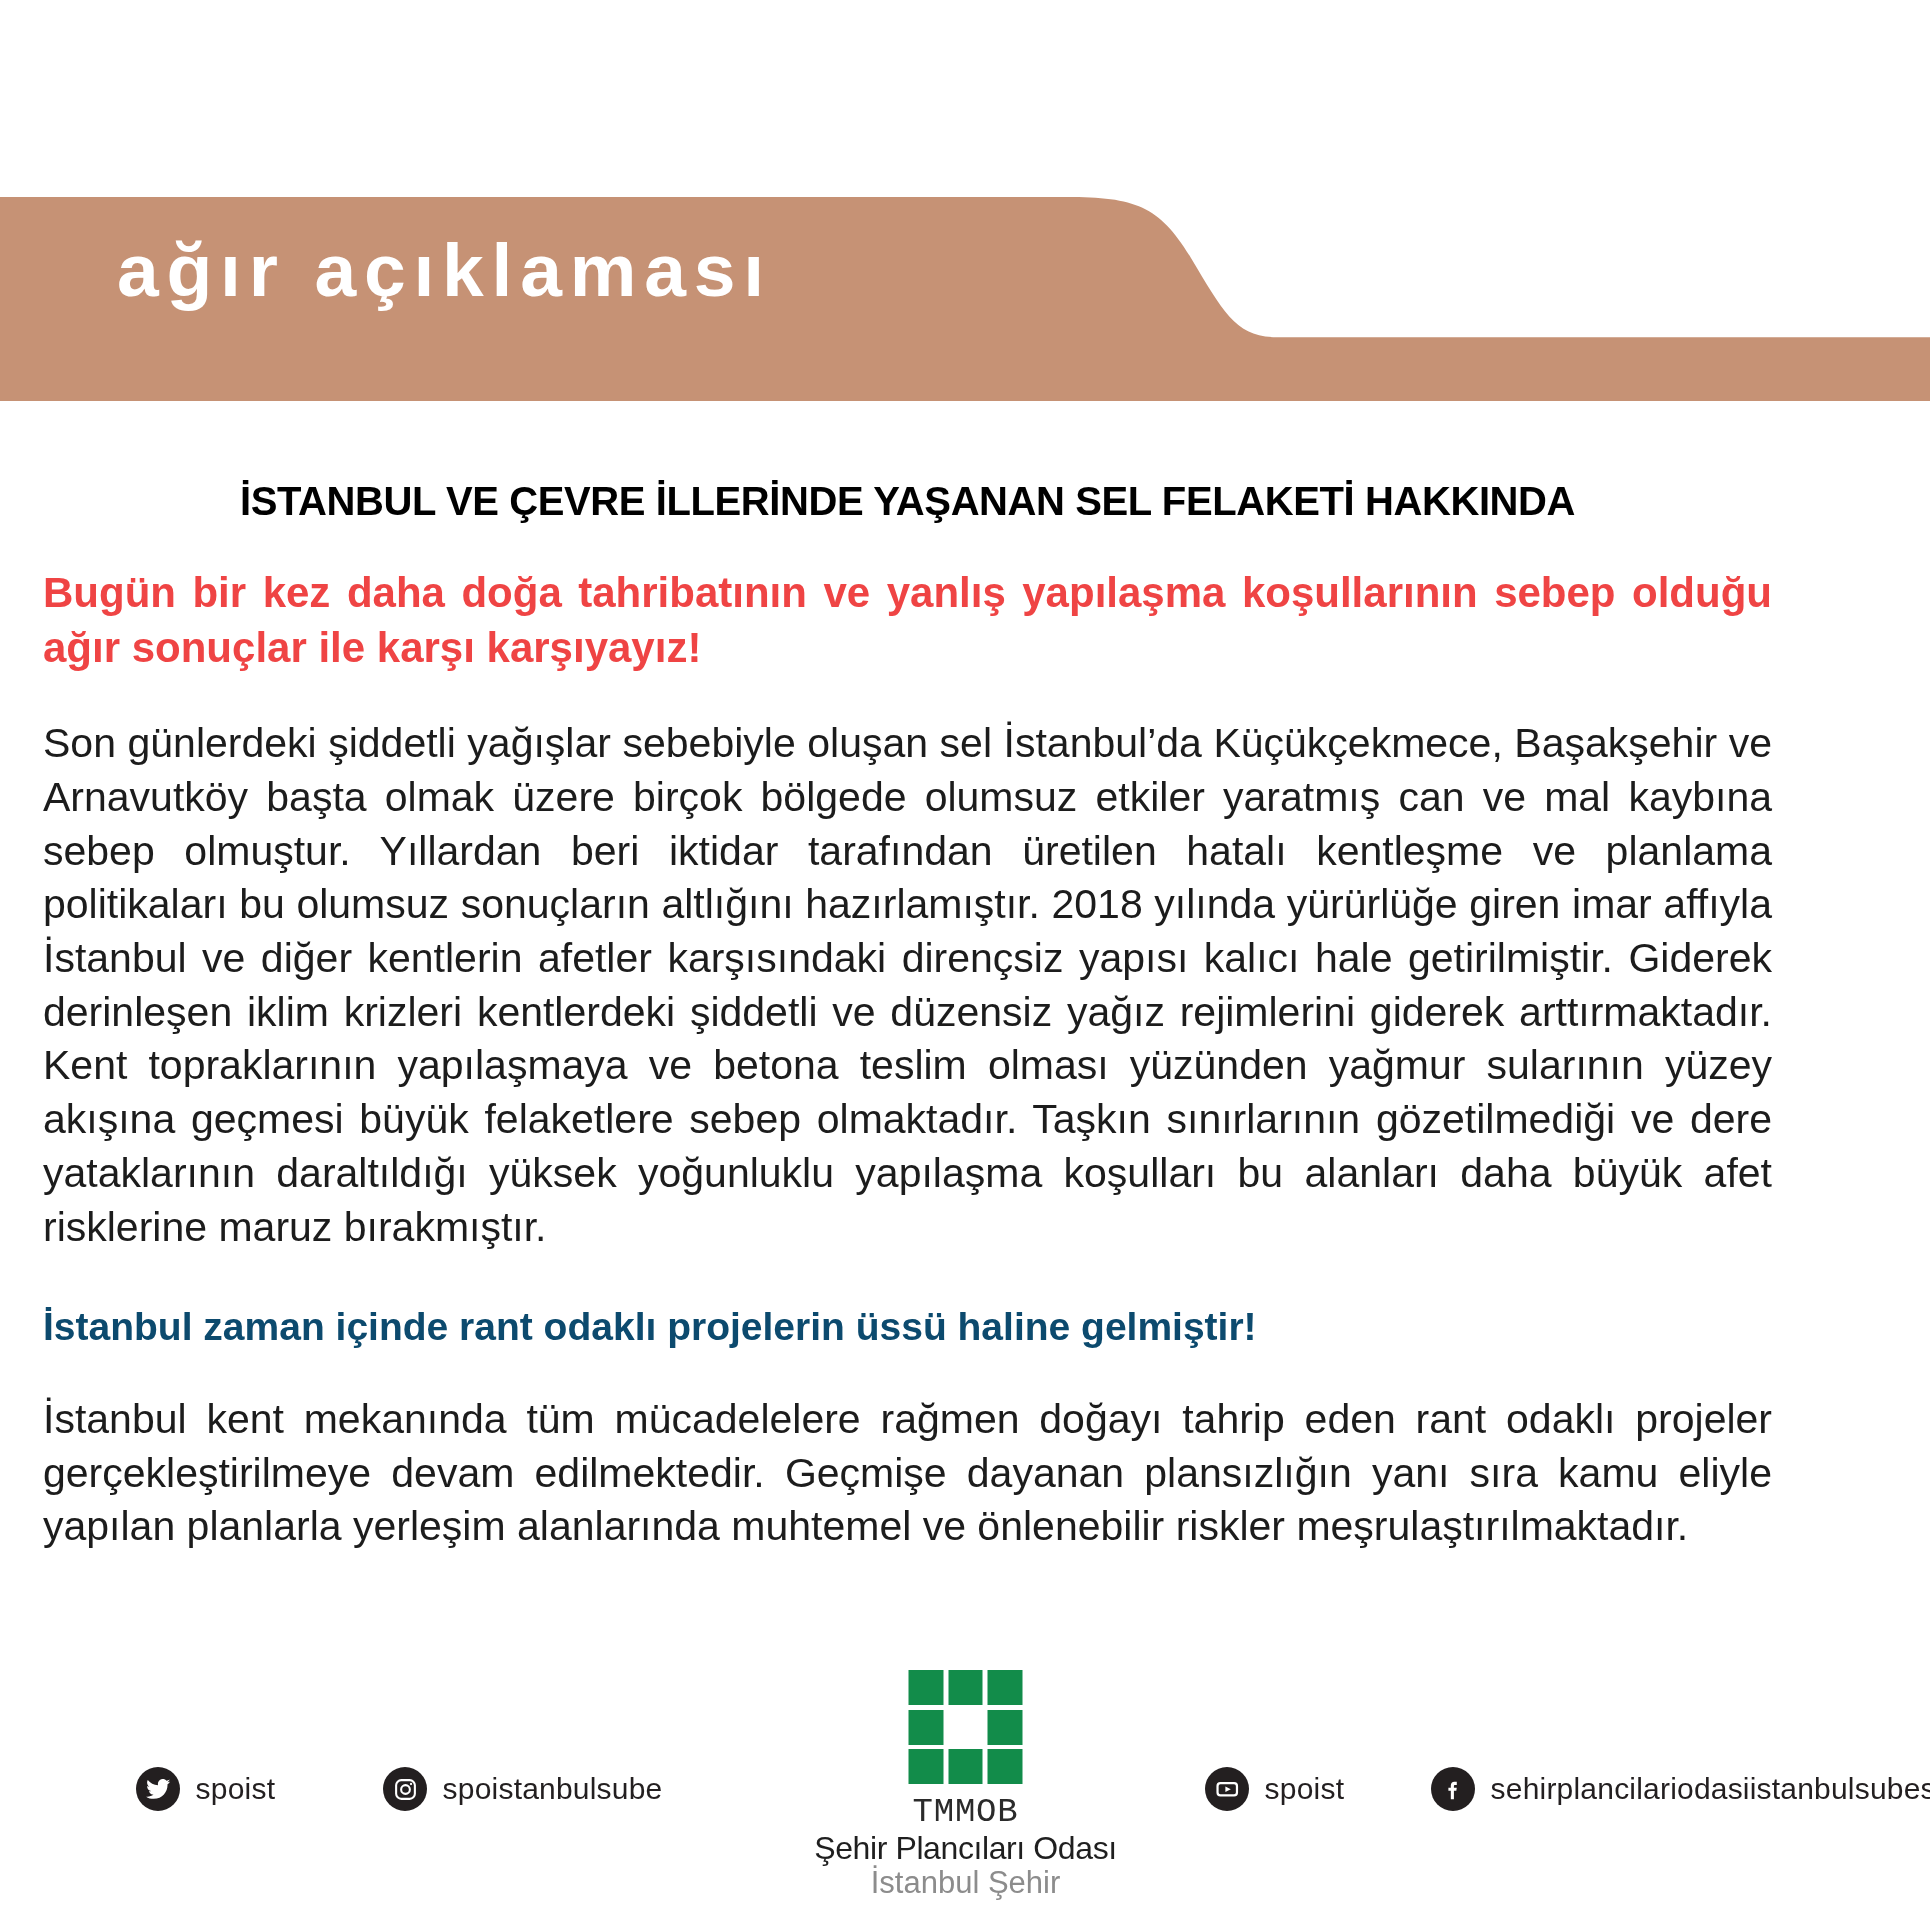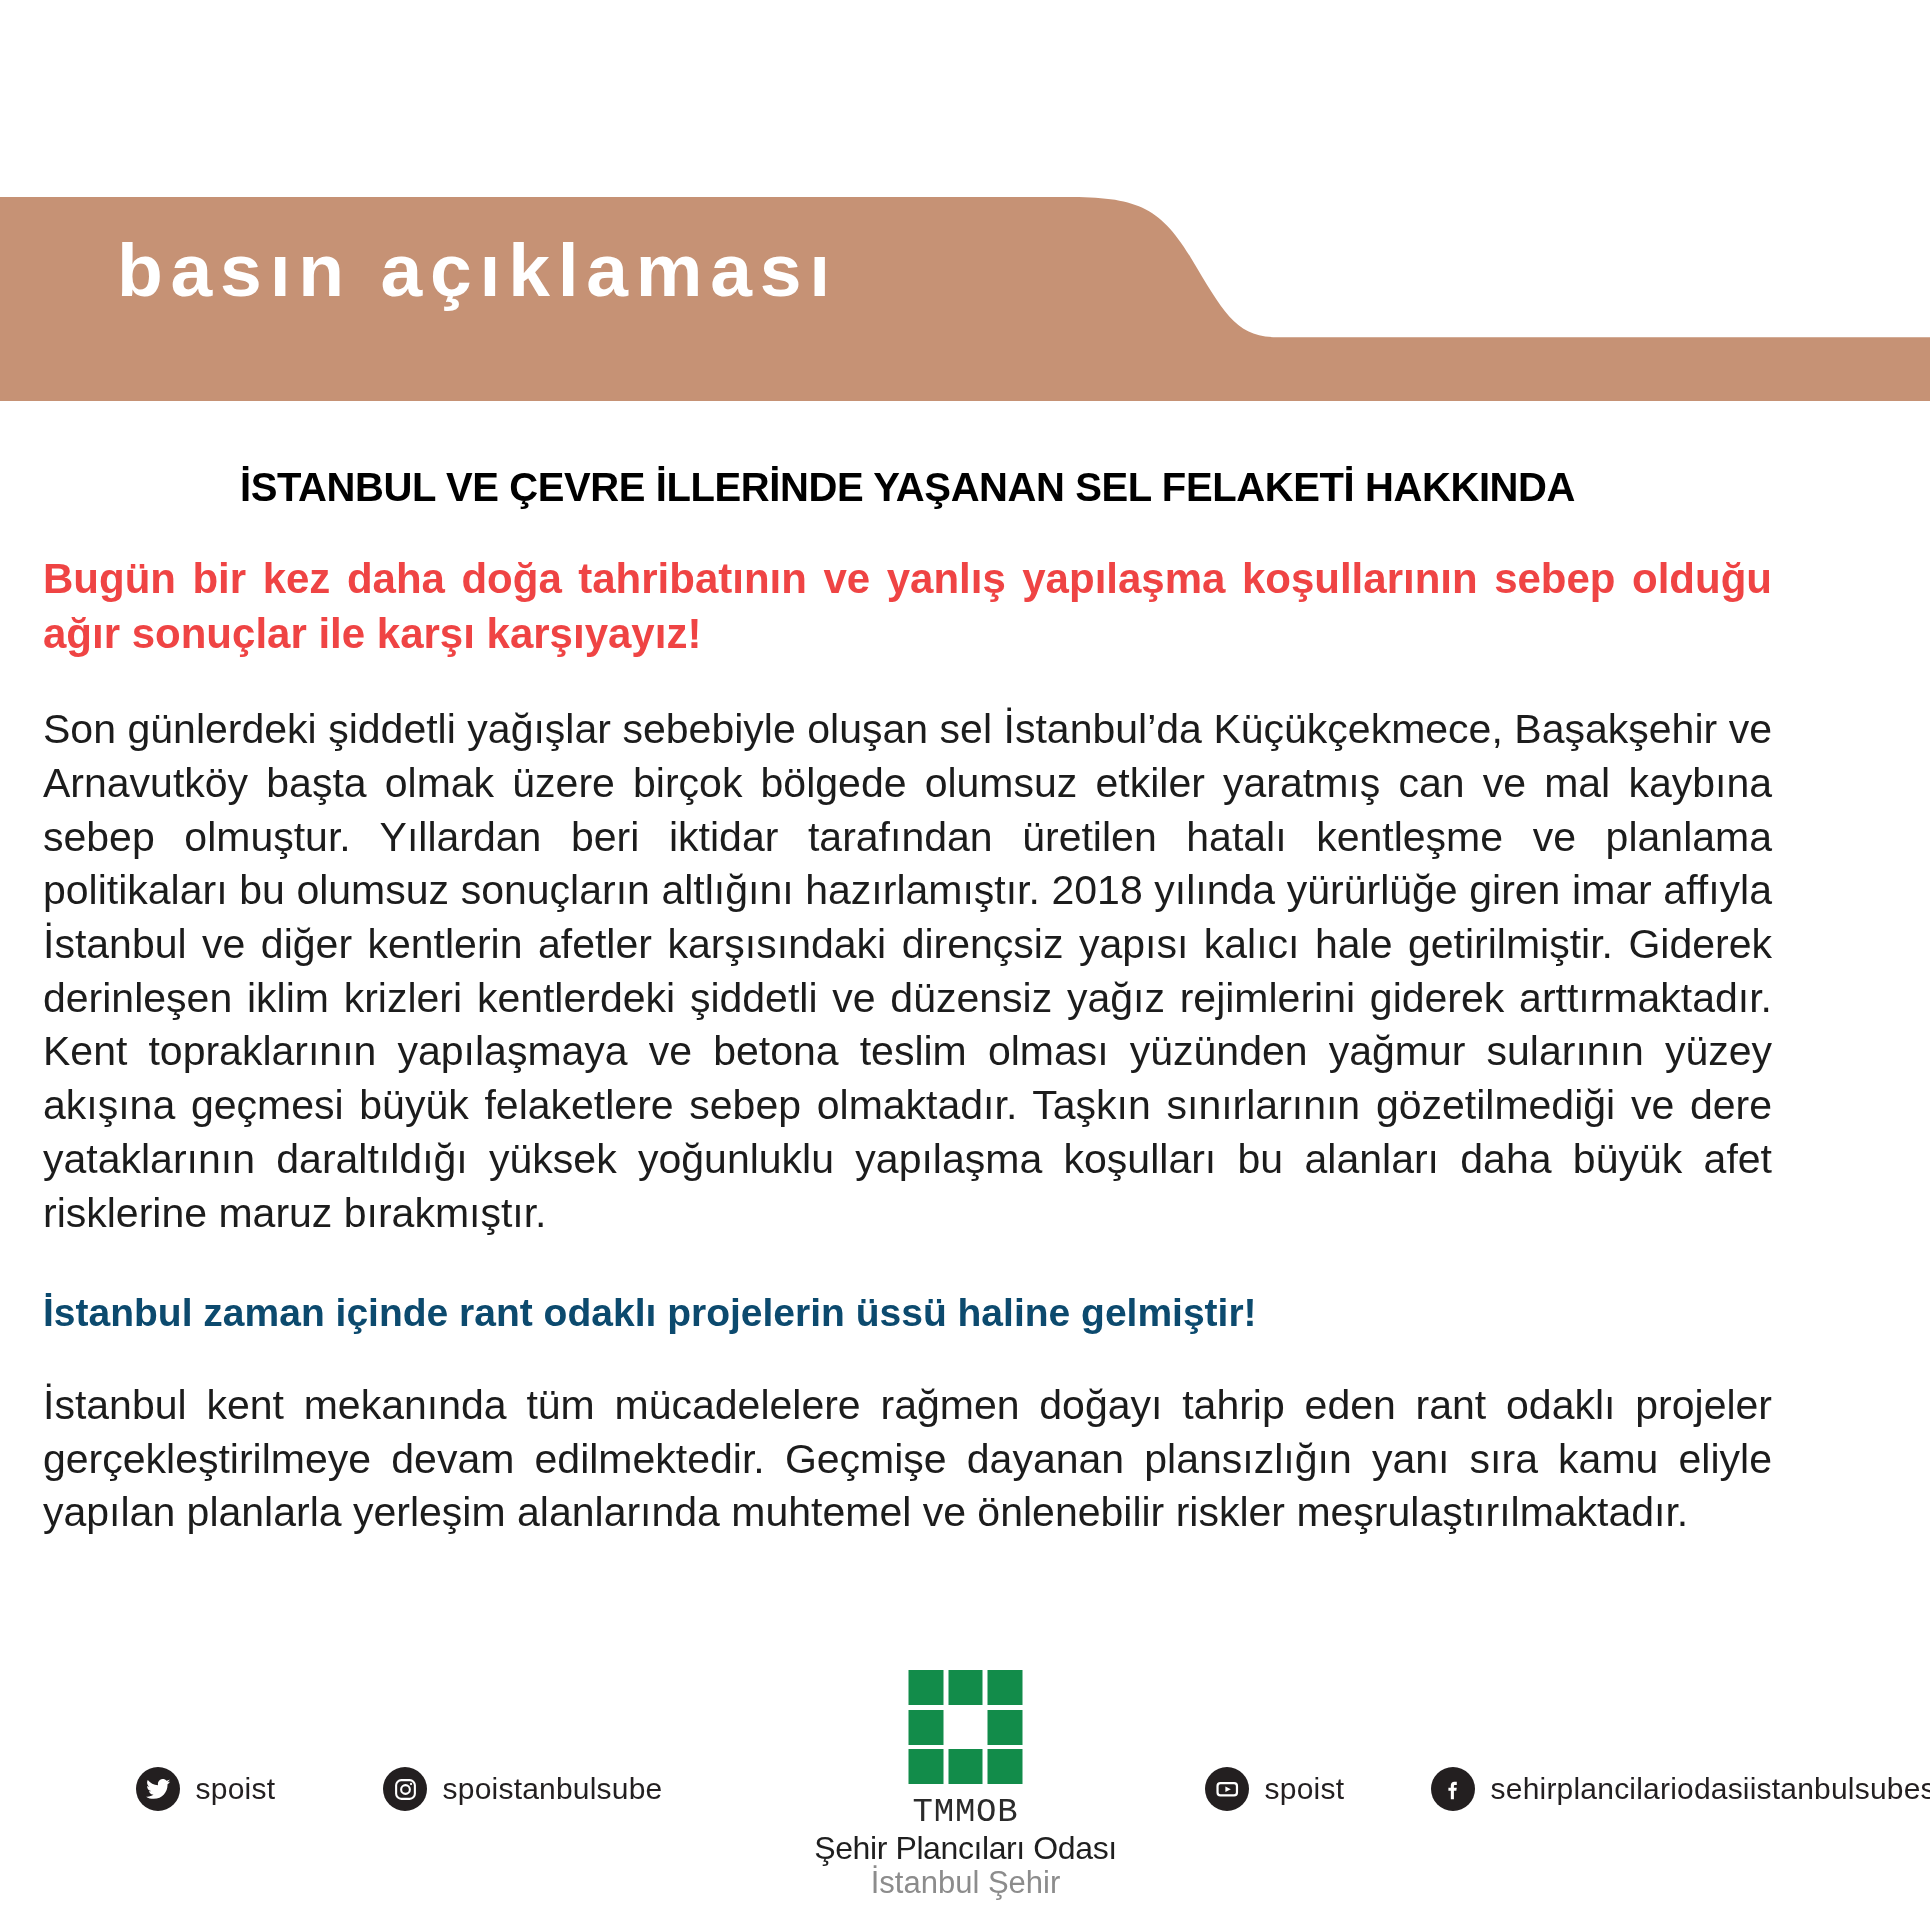--- a/index.html
+++ b/index.html
@@ -38,21 +38,21 @@
     letter-spacing: 7.8px;
     color: #ffffff;
     line-height: 1;
     white-space: nowrap;
   }
 
   
   .doc {
     position: absolute;
     left: 0;
-    top: 401px;
+    top: 415px;
     width: 1815px;
   }
   .headline {
     text-align: center;
     font-size: 40px;
     font-weight: 700;
     letter-spacing: -0.4px;
     margin: 64px 156px 0 156px;
     color: #000000;
   }
@@ -176,21 +176,21 @@
 </head>
 <body>
 
 <div class="banner-wrap">
   <svg class="banner-svg" viewBox="0 0 2481 262" preserveAspectRatio="none">
     <path d="M0,0 H1370 C1460,0 1490,12 1530,78
              C1572,148 1588,180 1640,180
              H2481 V262 H0 Z" fill="#c69275"></path>
   </svg>
 </div>
-<div class="banner-title">basın açıklaması</div>
+<div class="banner-title">ağır açıklaması</div>
 
 <div class="doc">
 
   <div class="headline">İSTANBUL VE ÇEVRE İLLERİNDE YAŞANAN SEL FELAKETİ HAKKINDA</div>
 
   <div class="content">
 
     <p class="lead">Bugün bir kez daha doğa tahribatının ve yanlış yapılaşma koşullarının sebep olduğu ağır sonuçlar ile karşı karşıyayız!</p>
 
     <p class="para">Son günlerdeki şiddetli yağışlar sebebiyle oluşan sel İstanbul’da Küçükçekmece, Başakşehir ve Arnavutköy başta olmak üzere birçok bölgede olumsuz etkiler yaratmış can ve mal kaybına sebep olmuştur. Yıllardan beri iktidar tarafından üretilen hatalı kentleşme ve planlama politikaları bu olumsuz sonuçların altlığını hazırlamıştır. 2018 yılında yürürlüğe giren imar affıyla İstanbul ve diğer kentlerin afetler karşısındaki dirençsiz yapısı kalıcı hale getirilmiştir. Giderek derinleşen iklim krizleri kentlerdeki şiddetli ve düzensiz yağız rejimlerini giderek arttırmaktadır. Kent topraklarının yapılaşmaya ve betona teslim olması yüzünden yağmur sularının yüzey akışına geçmesi büyük felaketlere sebep olmaktadır. Taşkın sınırlarının gözetilmediği ve dere yataklarının daraltıldığı yüksek yoğunluklu yapılaşma koşulları bu alanları daha büyük afet risklerine maruz bırakmıştır.</p>

